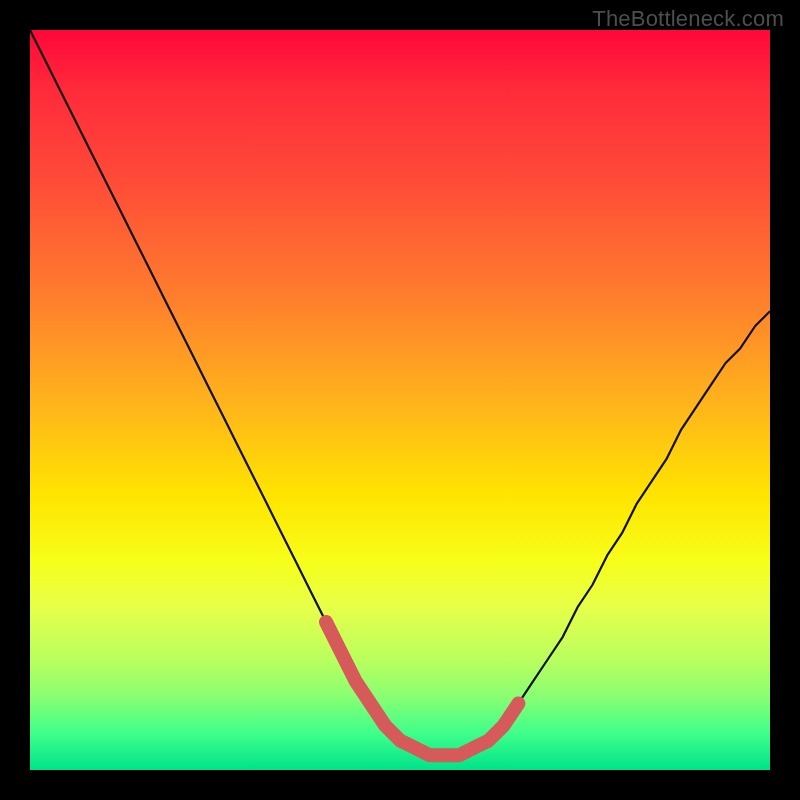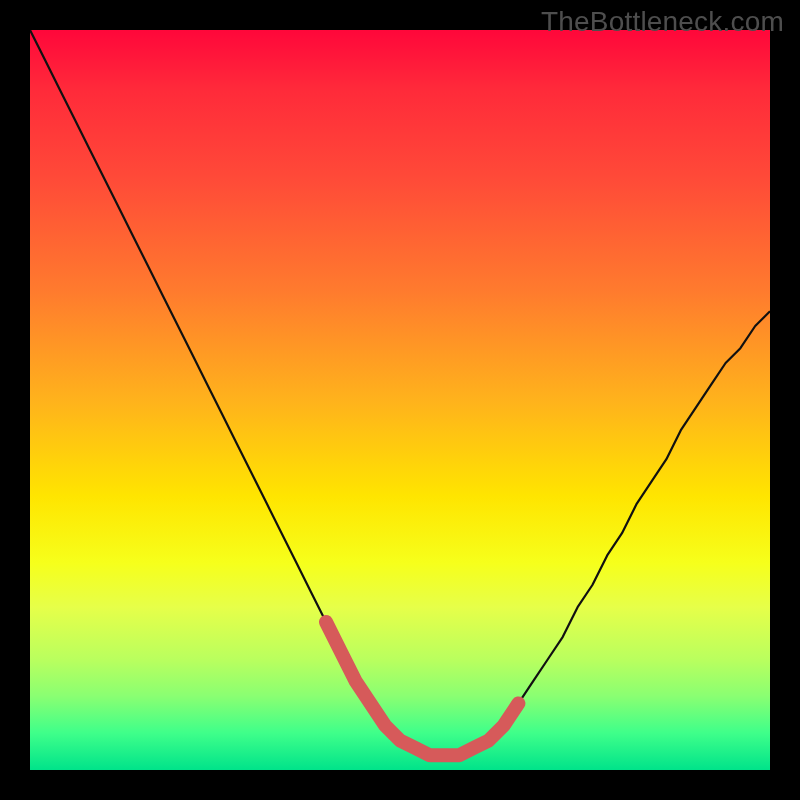--- a/index.html
+++ b/index.html
@@ -15,21 +15,21 @@
     position: relative;
     width: 800px;
     height: 800px;
     background: #000;
   }
   .watermark {
     position: absolute;
     top: 6px;
     right: 16px;
     color: #4e4e4e;
-    font-size: 28px;
+    font-size: 22px;
     letter-spacing: 0.2px;
     font-weight: 400;
     z-index: 5;
     user-select: none;
   }
   .plot-area {
     position: absolute;
     left: 30px;
     top: 30px;
     width: 740px;

